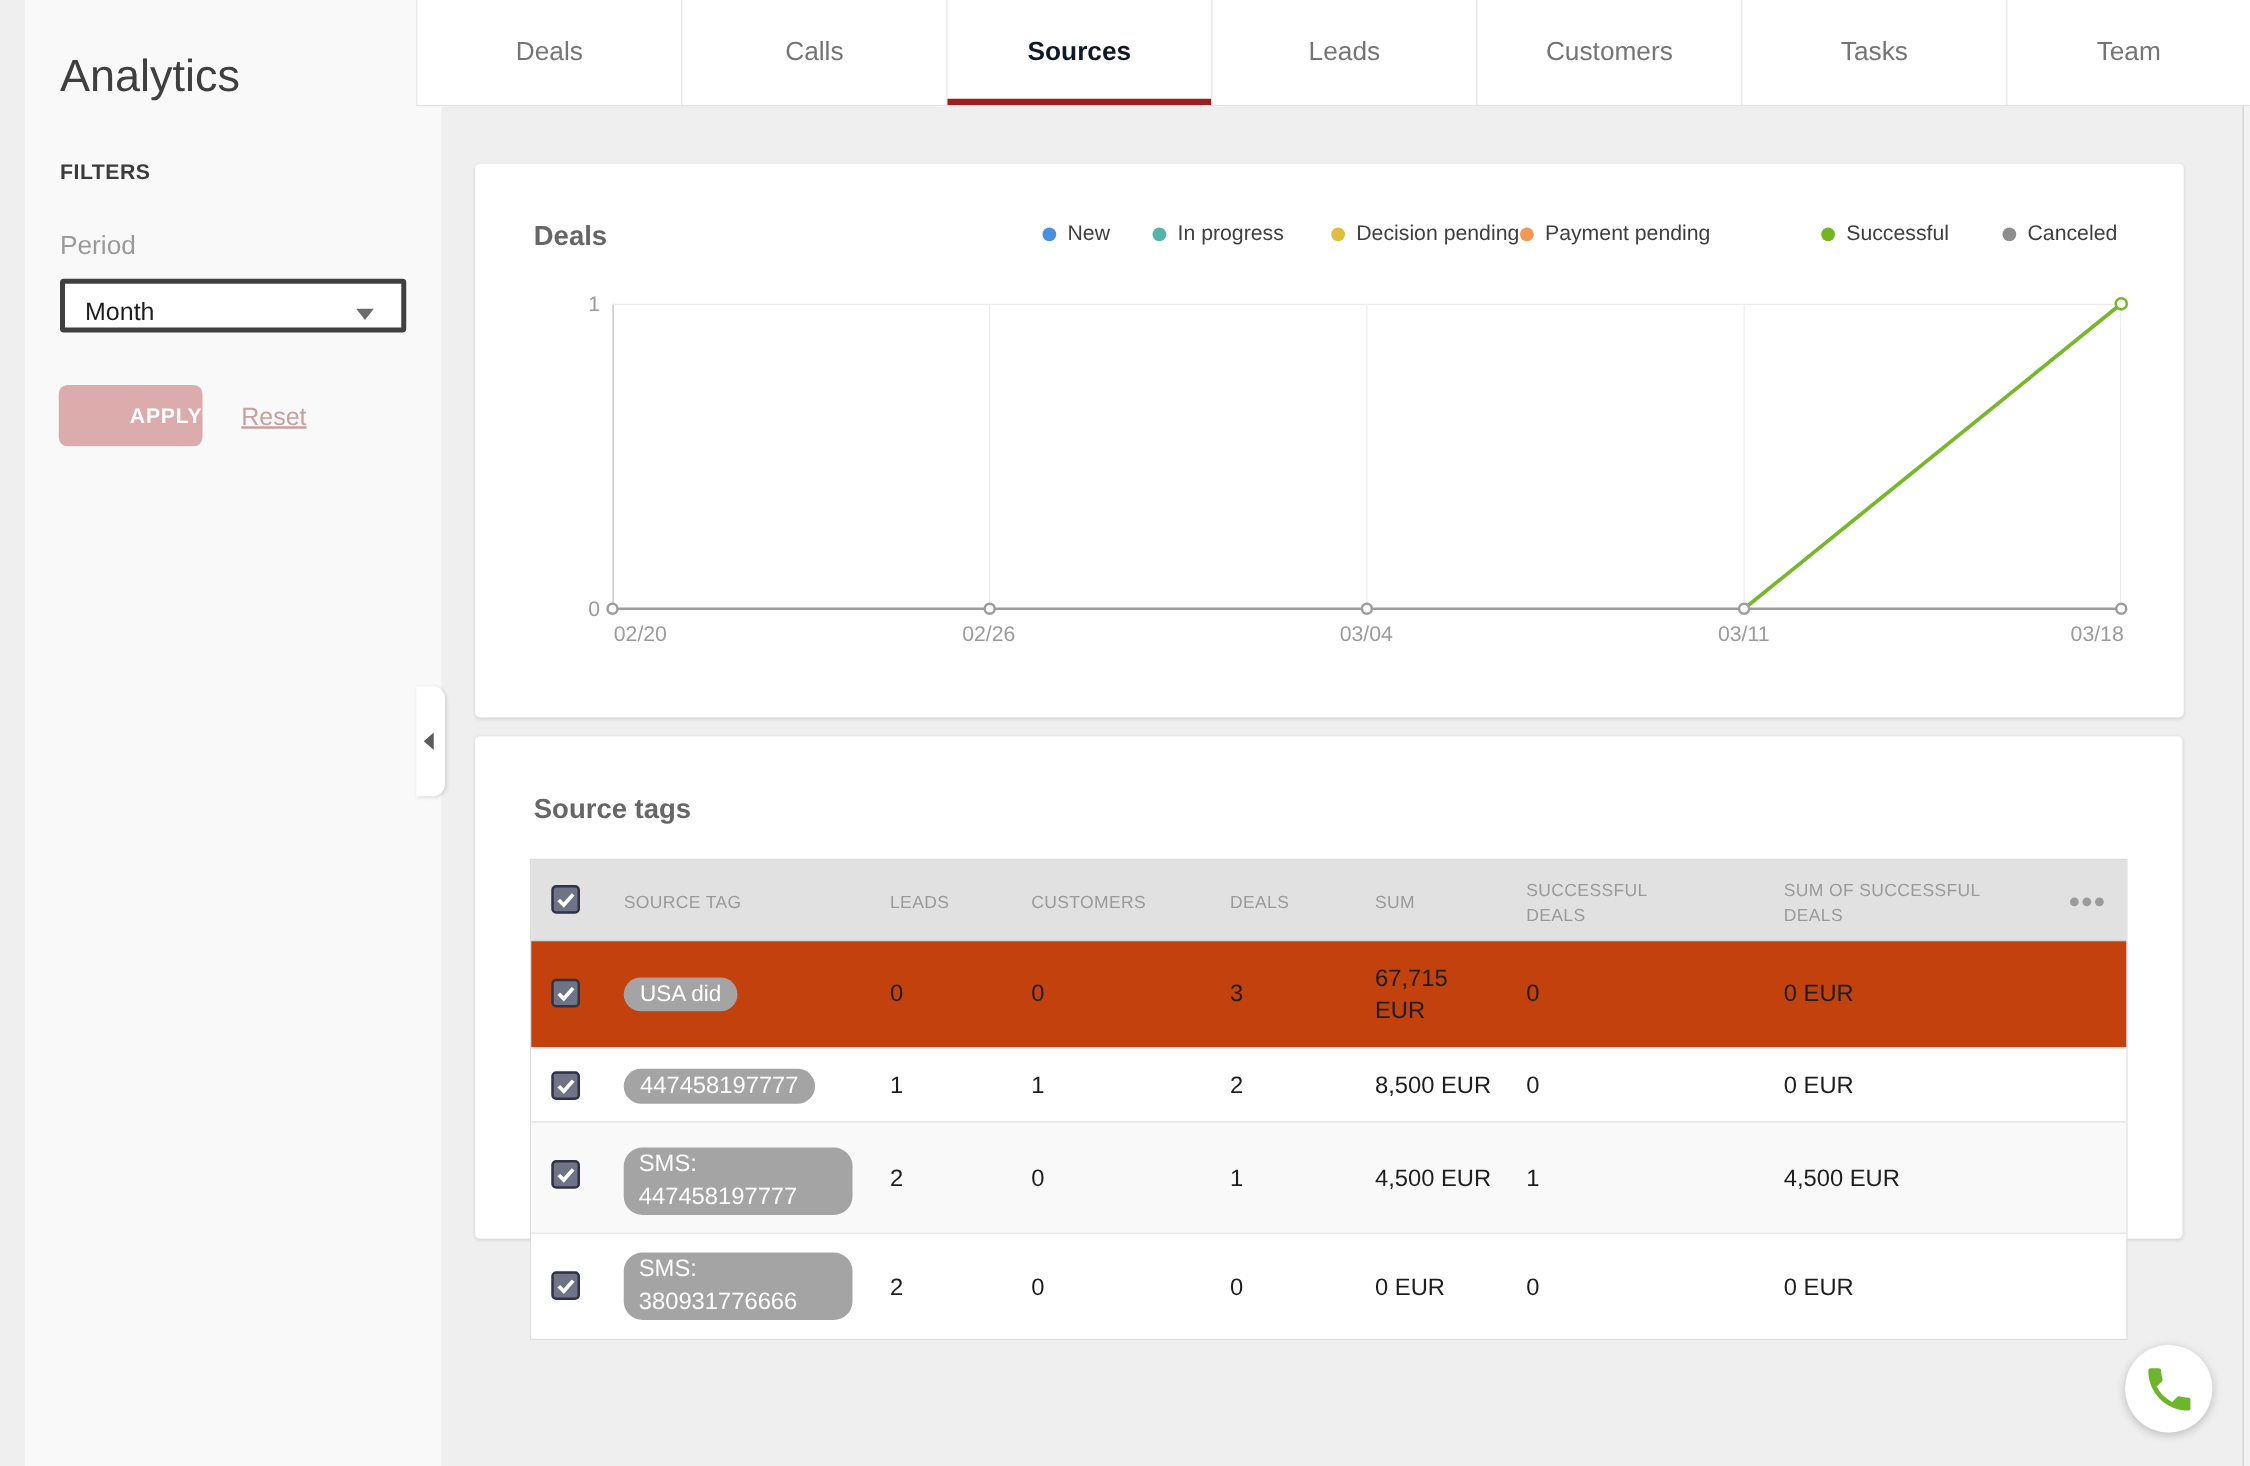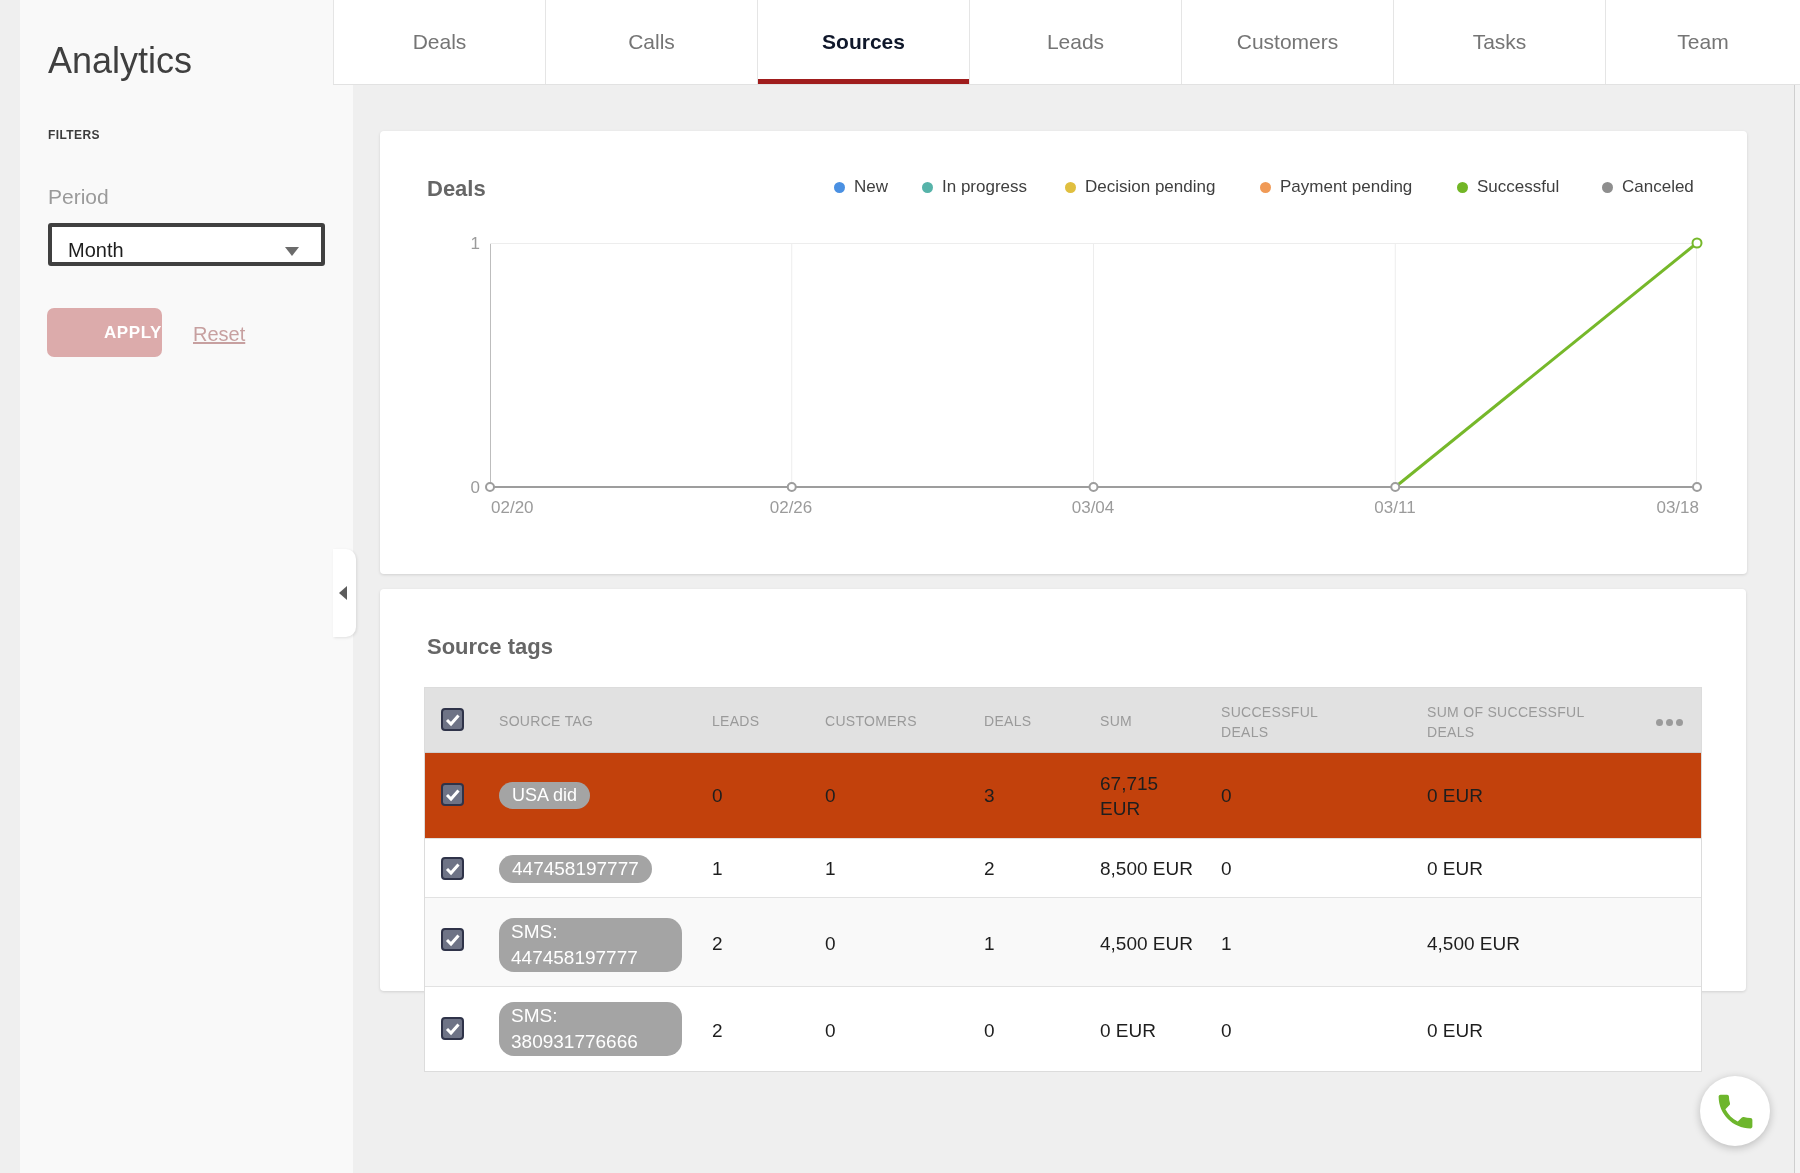--- a/index.html
+++ b/index.html
@@ -3,21 +3,21 @@
 <meta charset="utf-8">
 <style>
   * { margin:0; padding:0; box-sizing:border-box; }
   html,body { width:1800px; height:1173px; overflow:hidden; background:#efefef;
     font-family:"Liberation Sans", sans-serif; }
 
   
   #sidebar { position:absolute; left:0; top:0; width:333px; height:1173px;
     background:#f9f9f9;margin-left:20px; }
   #sb-title { position:absolute; left:28px; top:40px; font-size:36px; color:#3f3f3f; }
-  #sb-filters { position:absolute; left:28px; top:128px; font-size:12px; font-weight:bold;
+  #sb-filters { position:absolute; left:28px; top:128px; font-size:17px; font-weight:bold;
     color:#3c3c3c; letter-spacing:0.4px; }
   #sb-period { position:absolute; left:28px; top:185px; font-size:21px; color:#9a9a9a; }
   #sb-select { position:absolute; left:28px; top:223px; width:277px; height:43px;
     background:#fff; border:4px solid #404040; border-radius:3px; }
   #sb-select .val { position:absolute; left:16px; top:12px; font-size:20px; color:#1d1d1d; }
   #sb-select .caret { position:absolute; right:22px; top:20px; width:0; height:0;
     border-left:7.5px solid transparent; border-right:7.5px solid transparent;
     border-top:9.5px solid #6b6b6b; }
   #sb-apply { position:absolute; left:27px; top:308px; width:115px; height:49px;
     background:#dcabab; border-radius:7px; color:#fff; font-size:17px; font-weight:bold;
@@ -120,21 +120,21 @@
       <span>New</span>
     </div>
   <div class="leg" style="left:542px;">
       <div class="dot" style="background:#56b3a9;"></div>
       <span>In progress</span>
     </div>
   <div class="leg" style="left:685px;">
       <div class="dot" style="background:#e0bf3f;"></div>
       <span>Decision pending</span>
     </div>
-  <div class="leg" style="left:880px;align-items:center;">
+  <div class="leg" style="left:836px;align-items:center;">
       <div class="dot" style="background:#f09a56;"></div>
       <span>Payment pending</span>
     </div>
   <div class="leg" style="left:1077px;">
       <div class="dot" style="background:#72b626;"></div>
       <span>Successful</span>
     </div>
   <div class="leg" style="left:1222px;">
       <div class="dot" style="background:#8e8e8e;"></div>
       <span>Canceled</span>

